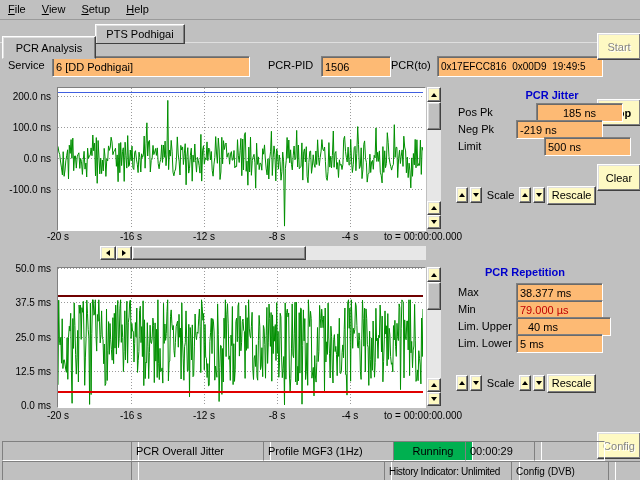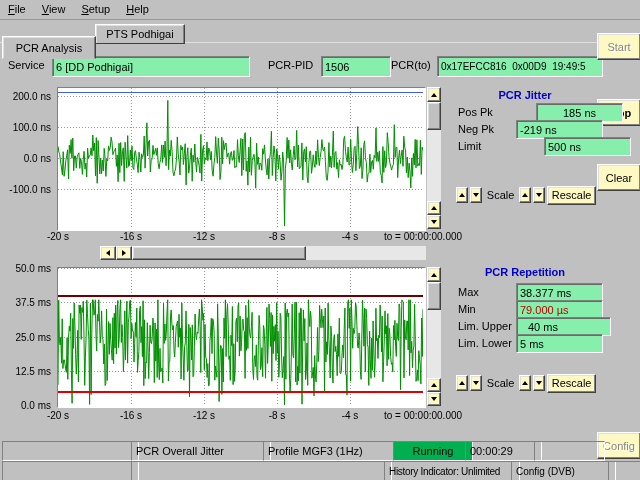--- a/index.html
+++ b/index.html
@@ -3,21 +3,21 @@
 <meta charset="utf-8">
 <style>
   html,body{margin:0;padding:0;}
   body{width:640px;height:480px;position:relative;overflow:hidden;background:#c0c0c0;
        font-family:"Liberation Sans",sans-serif;font-size:11px;color:#000;}
   .abs{position:absolute;}
   .btn{background:#fef9c3;border:1px solid;border-color:#fff #404040 #404040 #fff;
        box-shadow:inset -1px -1px 0 #808080,inset 1px 1px 0 #dfdfdf;
        display:flex;align-items:center;justify-content:center;cursor:default;}
   .btn.disabled{color:#858585;text-shadow:1px 1px 0 #fff;}
-  .field{background:#86efac;border:1px solid;border-color:#808080 #fff #fff #808080;
+  .field{background:#fdba74;border:1px solid;border-color:#808080 #fff #fff #808080;
          box-shadow:inset 1px 1px 0 #6a6a6a;padding:1px 3px;display:flex;align-items:center;
          white-space:pre;overflow:hidden;}
   .scell{border:1px solid;border-color:#808080 #fff #fff #808080;padding:1px 4px;
          overflow:hidden;white-space:nowrap;display:flex;align-items:center;}
   .mitem{display:inline-block;padding:3px 8px;}
   .mitem::first-letter{text-decoration:underline;}
   .tab{background:#c0c0c0;border:1px solid;border-color:#fff #404040 #404040 #fff;
        box-shadow:inset -1px 0 0 #808080,inset 1px 1px 0 #dfdfdf;
        display:flex;align-items:center;justify-content:center;}
   .tab.active{border-bottom-color:#c0c0c0;z-index:3;}
@@ -130,21 +130,21 @@
   <div class="btn" style="width:14px;">
       <span class="tri tri-left"></span>
     </div>
   <div class="btn" style="width:14px;">
       <span class="tri tri-right"></span>
     </div>
   <div class="sb-thumb" style="width:172px;"></div>
   <div class="sb-track"></div>
 </div>
 
-<div class="abs ptitle" style="left: 455px; top: 89px; width: 140px; color: rgb(0, 0, 204);">PCR Jitter</div>
+<div class="abs ptitle" style="left: 482px; top: 89px; width: 140px; color: rgb(0, 0, 204);">PCR Jitter</div>
 
 <div class="abs lbl" style="left:458px;top:106px;">Pos Pk</div>
 <div class="abs field" style="left:536px;top:103px;width:79px;height:15px;justify-content:center;"><span>185 ns</span></div>
 
 <div class="abs lbl" style="left:458px;top:123px;">Neg Pk</div>
 <div class="abs field" style="left:516px;top:120px;width:79px;height:15px;"><span>-219 ns</span></div>
 
 <div class="abs lbl" style="left:458px;top:140px;">Limit</div>
 <div class="abs field" style="left:544px;top:137px;width:79px;height:15px;"><span>500 ns</span></div>
 

